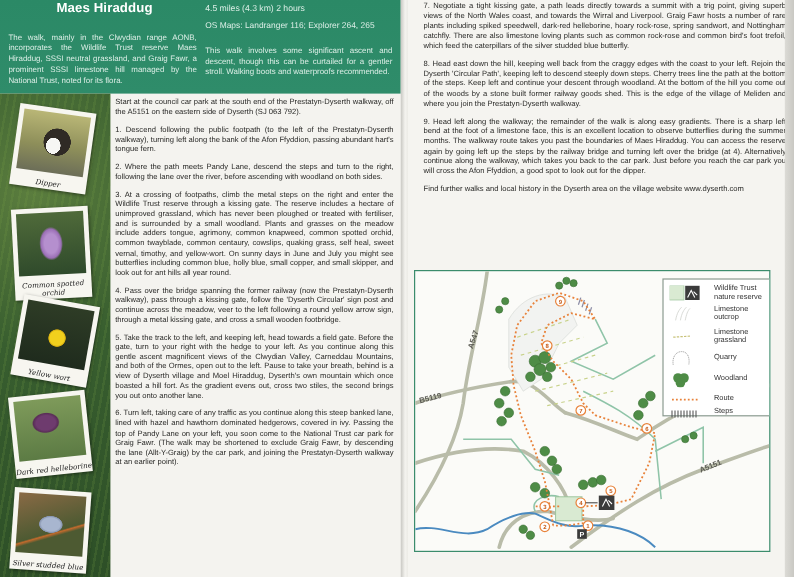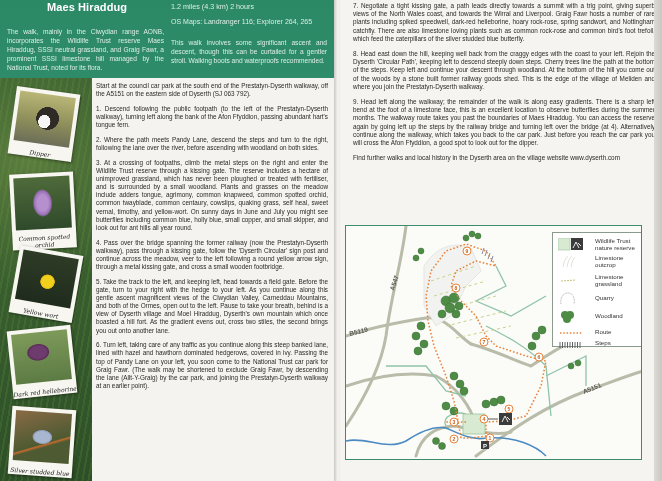--- a/index.html
+++ b/index.html
@@ -66,21 +66,21 @@
   .legend-row .lbl { position: absolute; left: 39px; top: 1px; font-size: 6.2px; line-height: 7.4px; color: #333; }
 </style>
 </head>
 <body>
 
 <div class="left-page">
   <div class="header">
     <div class="title">Maes Hiraddug</div>
     <div class="intro">The walk, mainly in the Clwydian range AONB, incorporates the Wildlife Trust reserve Maes Hiraddug, SSSI neutral grassland, and Graig Fawr, a prominent SSSI limestone hill managed by the National Trust, noted for its flora.</div>
     <div class="stats">
-      <span>1.2 miles (4.3 km)</span>
+      <span>4.5 miles (4.3 km)</span>
       <span class="time">2 hours</span>
     </div>
     <div class="osmaps">OS Maps: Landranger 116; Explorer 264, 265</div>
     <div class="warning">This walk involves some significant ascent and descent, though this can be curtailed for a gentler stroll. Walking boots and waterproofs recommended.</div>
   </div>
 
   <div class="photo-strip">
     <div class="polaroid p1">
       <div class="pic pic-dipper"></div>
       <div class="cap">Dipper</div>

